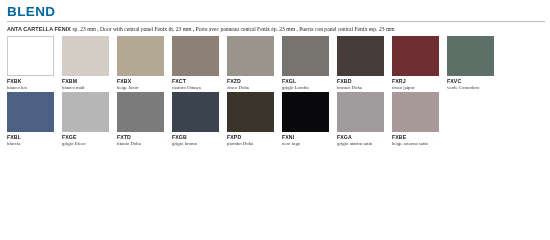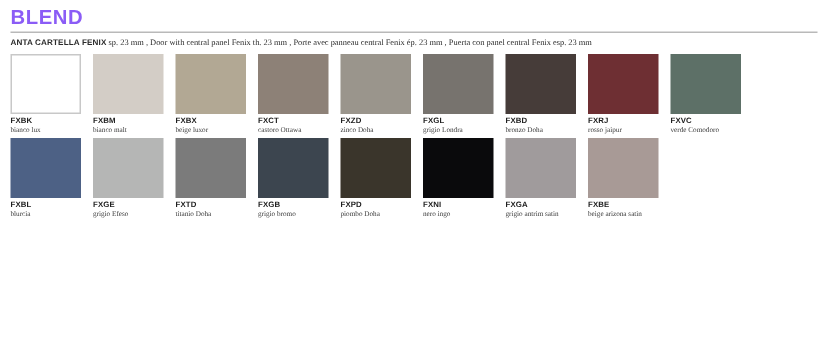--- a/index.html
+++ b/index.html
@@ -20,21 +20,21 @@
     height: 172px;
     box-sizing: border-box;
     padding: 5px 6px 0 6px;
   }
   .title {
     font-family: "Liberation Sans", sans-serif;
     font-weight: bold;
     font-size: 13.5px;
     letter-spacing: 0.4px;
     line-height: 14px;
-    color: #8b5cf6;
+    color: #0369a1;
     margin: 0 0 2px 1px;
   }
   .title-rule {
     height: 1px;
     background: #b9b9b9;
     width: 538px;
     margin: 0 0 4px 1px;
   }
   .subtitle {
     font-family: "Liberation Serif", serif;

